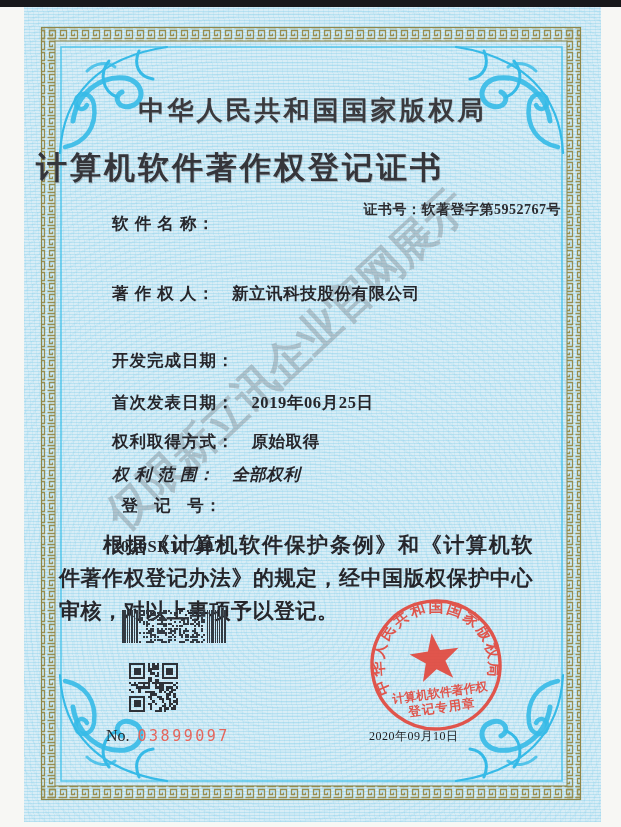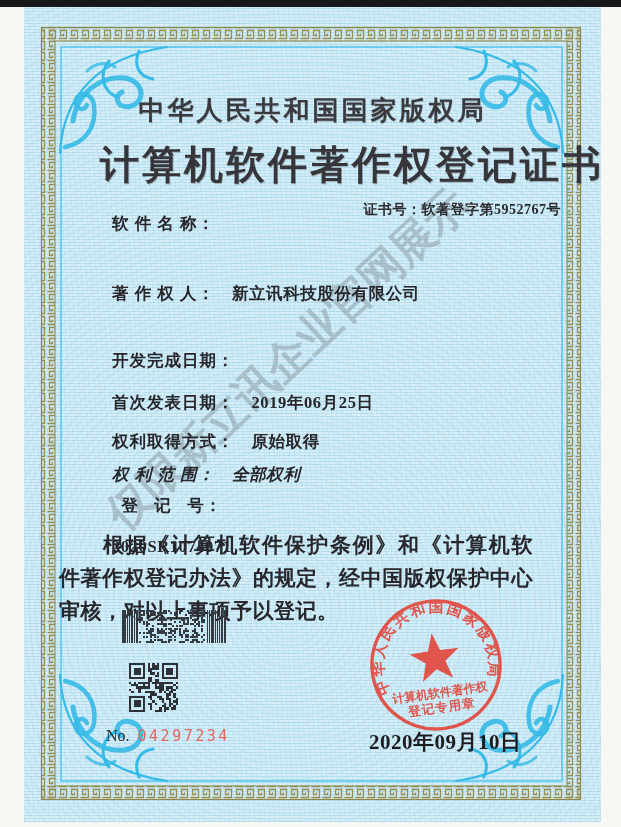--- a/index.html
+++ b/index.html
@@ -26,22 +26,22 @@
     font-size:44px;font-weight:bold;letter-spacing:-1px;
     color:rgba(125,136,144,.42);
   }
   .content{position:absolute;left:0;top:0;width:577px;height:734px;z-index:2;}
   .authority{
     position:absolute;left:0;top:86px;width:577px;margin:0;
     text-align:center;font-size:26px;font-weight:bold;letter-spacing:3px;
     color:#3a3a3e;text-shadow:0.6px 0.9px 0 rgba(95,95,100,.35);
   }
   .cert-title{
-    position:absolute;left:0;top:128px;width:577px;margin:3px;
-    text-align:right;font-size:39px;font-weight:bold;letter-spacing:3px;
+    position:absolute;left:0;top:128px;width:577px;margin:12px;
+    text-align:left;font-size:31px;font-weight:bold;letter-spacing:3px;
     color:#35353a;text-shadow:0.8px 1px 0 rgba(95,95,100,.38);
   }
   .certno{
     position:absolute;right:40px;top:178px;
     font-size:14px;font-weight:bold;color:#2c2c30;letter-spacing:.5px;white-space:pre;
   }
   .certno .num{}
   .row{
     position:absolute;left:55px;display:flex;gap:17px;align-items:center;
     font-size:16.5px;font-weight:bold;color:#26262b;margin-left:33px;
@@ -62,22 +62,22 @@
   }
   .barcode{position:absolute;left:98px;top:603px;width:104px;height:33px;shape-rendering:crispEdges;}
   .qrcode{position:absolute;left:105px;top:656px;width:49px;height:49px;shape-rendering:crispEdges;}
   .serial{position:absolute;left:82px;top:720px;font-size:16px;color:#2b2b2e;}
   .serial .serial-num{
     font-family:"DejaVu Sans Mono","Liberation Mono",monospace;
     font-size:15px;color:#e4655c;letter-spacing:2.5px;margin-left:8px;
   }
   .seal{position:absolute;left:337px;top:586px;width:150px;height:150px;z-index:3;}
   .seal-date{
-    position:absolute;left:345px;top:721px;width:150px;text-align:center;
-    font-size:21px;font-weight:bold;color:#1d1d20;letter-spacing:.5px;z-index:4;white-space:nowrap;
+    position:absolute;left:345px;top:721px;width:150px;
+    font-size:12px;font-weight:normal;color:#1d1d20;letter-spacing:.5px;z-index:4;white-space:nowrap;
   }
 </style>
 </head>
 <body>
 
 <div class="page">
   <div class="scan-top-edge"></div>
 
   <div class="paper">
 
@@ -549,21 +549,21 @@
           <rect x="16" y="19" width="1" height="1" fill="#2e3238"></rect>
           <rect x="18" y="19" width="1" height="1" fill="#2e3238"></rect>
           <rect x="19" y="19" width="1" height="1" fill="#2e3238"></rect>
           <rect x="11" y="20" width="1" height="1" fill="#2e3238"></rect>
           <rect x="12" y="20" width="1" height="1" fill="#2e3238"></rect>
           <rect x="13" y="20" width="1" height="1" fill="#2e3238"></rect>
           <rect x="15" y="20" width="1" height="1" fill="#2e3238"></rect>
         </svg>
 
       <div class="serial">
-        <span>No.</span><span class="serial-num">04297234</span>
+        <span>No.</span><span class="serial-num">03899097</span>
       </div>
 
       <svg class="seal" viewBox="0 0 150 150" xmlns="http://www.w3.org/2000/svg">
         <defs>
           <path id="sealArc" d="M27,94.4 A53,53 0 1 1 123,94.4"></path>
         </defs>
         <g transform="rotate(-8 75 72)" opacity="0.92">
           <circle cx="75" cy="72" r="64" fill="none" stroke="#e2493e" stroke-width="3.4"></circle>
           <polygon fill="#e2493e" points="75,40 81.1,57.6 99.7,58 84.9,69.2 90.3,87 75,76.4 59.7,87 65.1,69.2 50.3,58 68.9,57.6"></polygon>
           <text font-size="15" font-weight="bold" fill="#e2493e" font-family="Liberation Serif, DejaVu Serif, serif">

